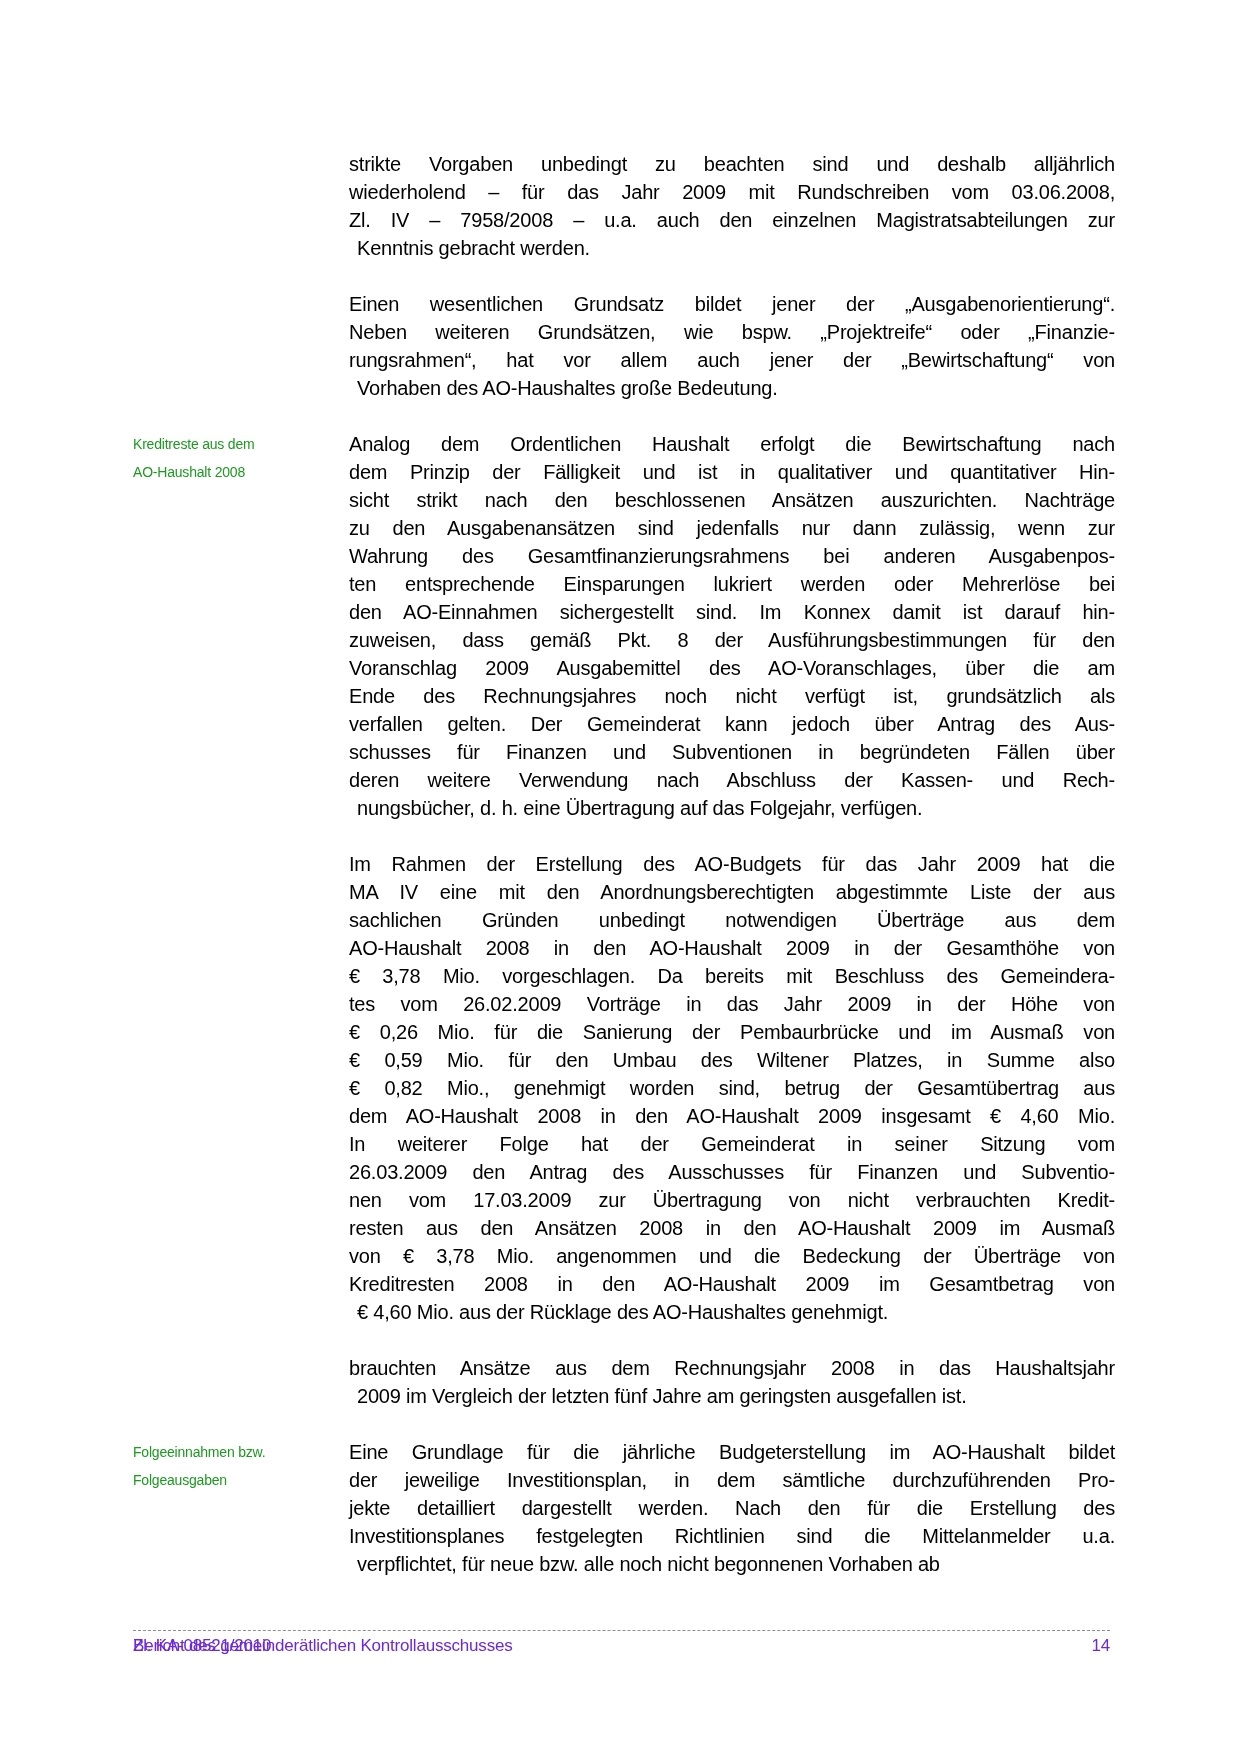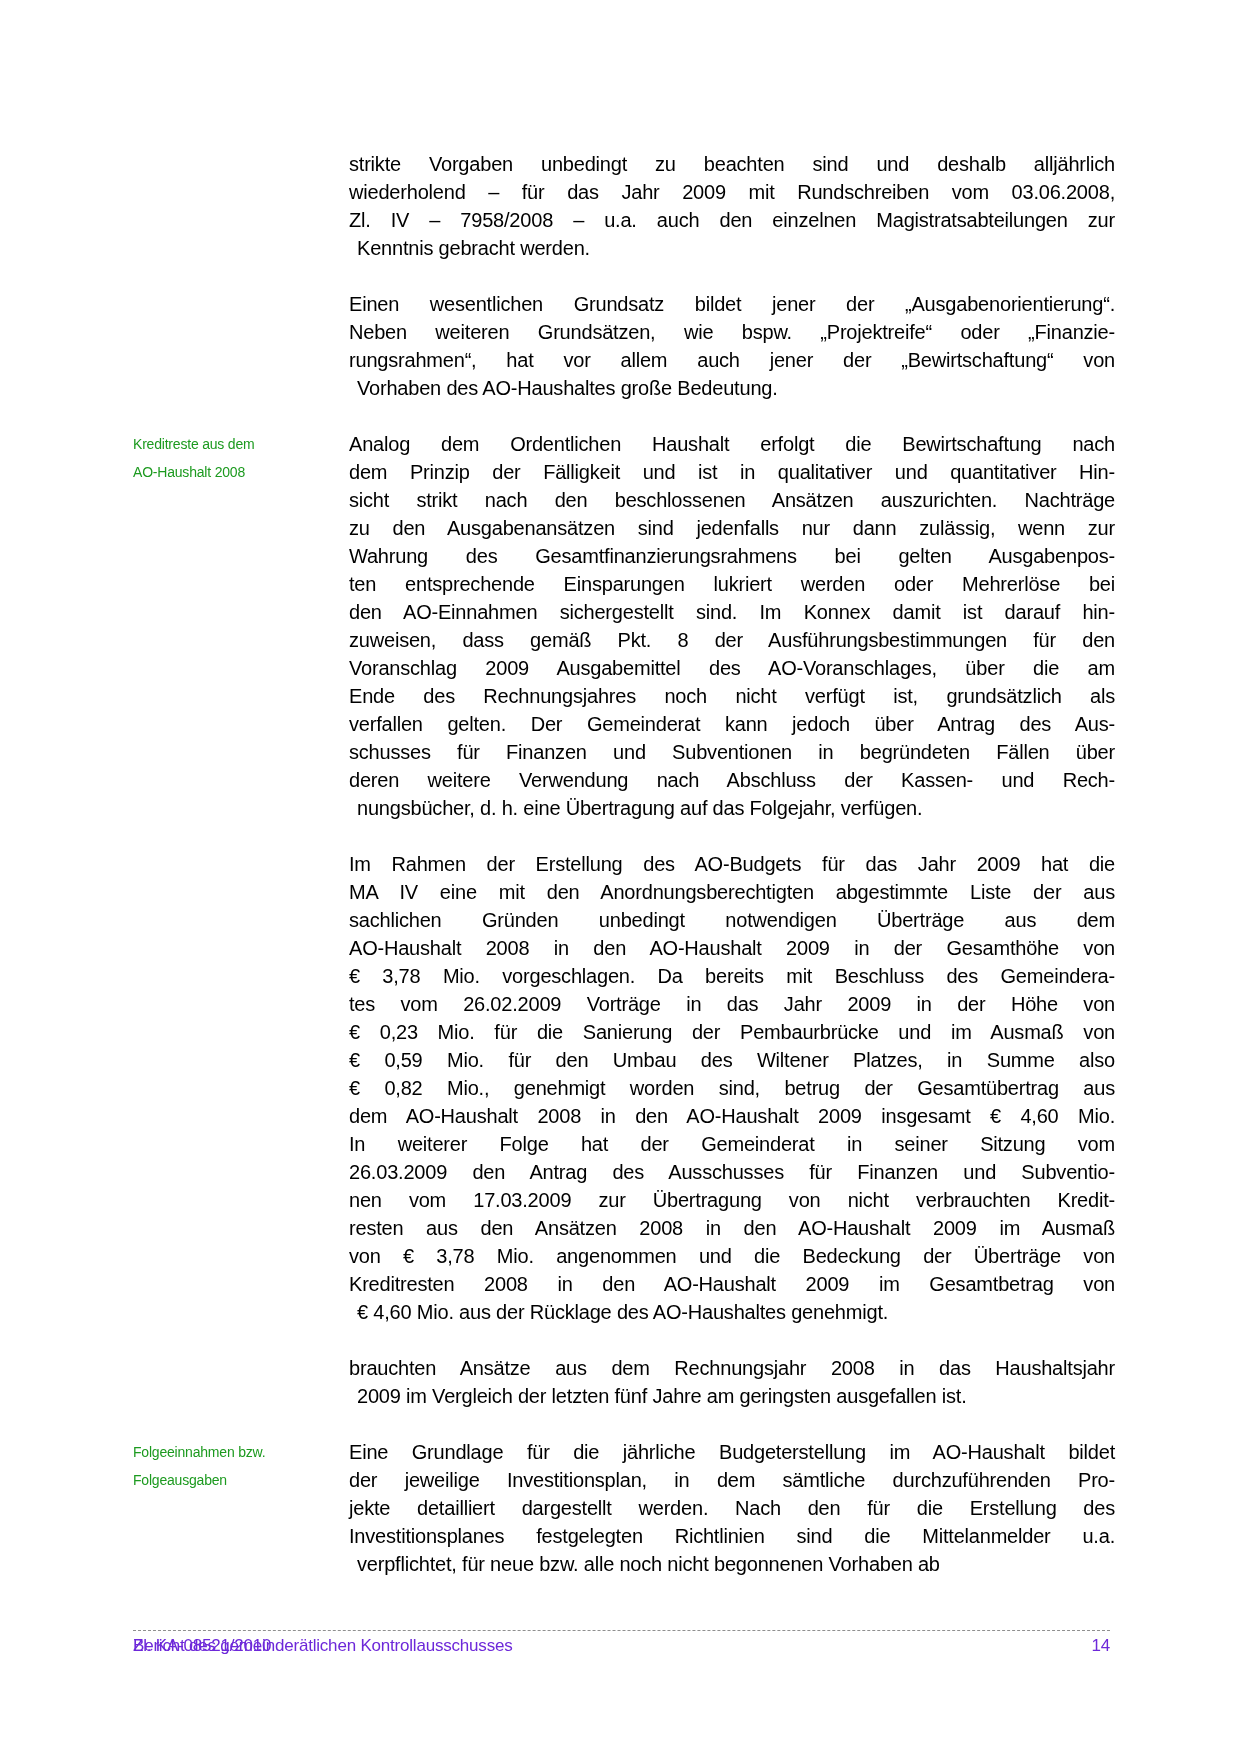--- a/index.html
+++ b/index.html
@@ -85,41 +85,41 @@
       <div class="block">
         <div class="margin-label">
           <div>Kreditreste aus dem</div>
           <div>AO-Haushalt 2008</div>
         </div>
         <div class="para">
           <div class="line">Analog dem Ordentlichen Haushalt erfolgt die Bewirtschaftung nach</div>
           <div class="line">dem Prinzip der Fälligkeit und ist in qualitativer und quantitativer Hin-</div>
           <div class="line">sicht strikt nach den beschlossenen Ansätzen auszurichten. Nachträge</div>
           <div class="line">zu den Ausgabenansätzen sind jedenfalls nur dann zulässig, wenn zur</div>
-          <div class="line">Wahrung des Gesamtfinanzierungsrahmens bei gelten Ausgabenpos-</div>
+          <div class="line">Wahrung des Gesamtfinanzierungsrahmens bei anderen Ausgabenpos-</div>
           <div class="line">ten entsprechende Einsparungen lukriert werden oder Mehrerlöse bei</div>
           <div class="line">den AO-Einnahmen sichergestellt sind. Im Konnex damit ist darauf hin-</div>
           <div class="line">zuweisen, dass gemäß Pkt. 8 der Ausführungsbestimmungen für den</div>
           <div class="line">Voranschlag 2009 Ausgabemittel des AO-Voranschlages, über die am</div>
           <div class="line">Ende des Rechnungsjahres noch nicht verfügt ist, grundsätzlich als</div>
           <div class="line">verfallen gelten. Der Gemeinderat kann jedoch über Antrag des Aus-</div>
           <div class="line">schusses für Finanzen und Subventionen in begründeten Fällen über</div>
           <div class="line">deren weitere Verwendung nach Abschluss der Kassen- und Rech-</div>
           <div class="line last">nungsbücher, d. h. eine Übertragung auf das Folgejahr, verfügen.</div>
         </div>
       </div>
       <div class="block">
         <div class="para">
           <div class="line">Im Rahmen der Erstellung des AO-Budgets für das Jahr 2009 hat die</div>
           <div class="line">MA IV eine mit den Anordnungsberechtigten abgestimmte Liste der aus</div>
           <div class="line">sachlichen Gründen unbedingt notwendigen Überträge aus dem</div>
           <div class="line">AO-Haushalt 2008 in den AO-Haushalt 2009 in der Gesamthöhe von</div>
           <div class="line">€ 3,78 Mio. vorgeschlagen. Da bereits mit Beschluss des Gemeindera-</div>
           <div class="line">tes vom 26.02.2009 Vorträge in das Jahr 2009 in der Höhe von</div>
-          <div class="line">€ 0,23 Mio. für die Sanierung der Pembaurbrücke und im Ausmaß von</div>
+          <div class="line">€ 0,26 Mio. für die Sanierung der Pembaurbrücke und im Ausmaß von</div>
           <div class="line">€ 0,59 Mio. für den Umbau des Wiltener Platzes, in Summe also</div>
           <div class="line">€ 0,82 Mio., genehmigt worden sind, betrug der Gesamtübertrag aus</div>
           <div class="line">dem AO-Haushalt 2008 in den AO-Haushalt 2009 insgesamt € 4,60 Mio.</div>
           <div class="line">In weiterer Folge hat der Gemeinderat in seiner Sitzung vom</div>
           <div class="line">26.03.2009 den Antrag des Ausschusses für Finanzen und Subventio-</div>
           <div class="line">nen vom 17.03.2009 zur Übertragung von nicht verbrauchten Kredit-</div>
           <div class="line">resten aus den Ansätzen 2008 in den AO-Haushalt 2009 im Ausmaß</div>
           <div class="line">von € 3,78 Mio. angenommen und die Bedeckung der Überträge von</div>
           <div class="line">Kreditresten 2008 in den AO-Haushalt 2009 im Gesamtbetrag von</div>
           <div class="line last">€ 4,60 Mio. aus der Rücklage des AO-Haushaltes genehmigt.</div>

